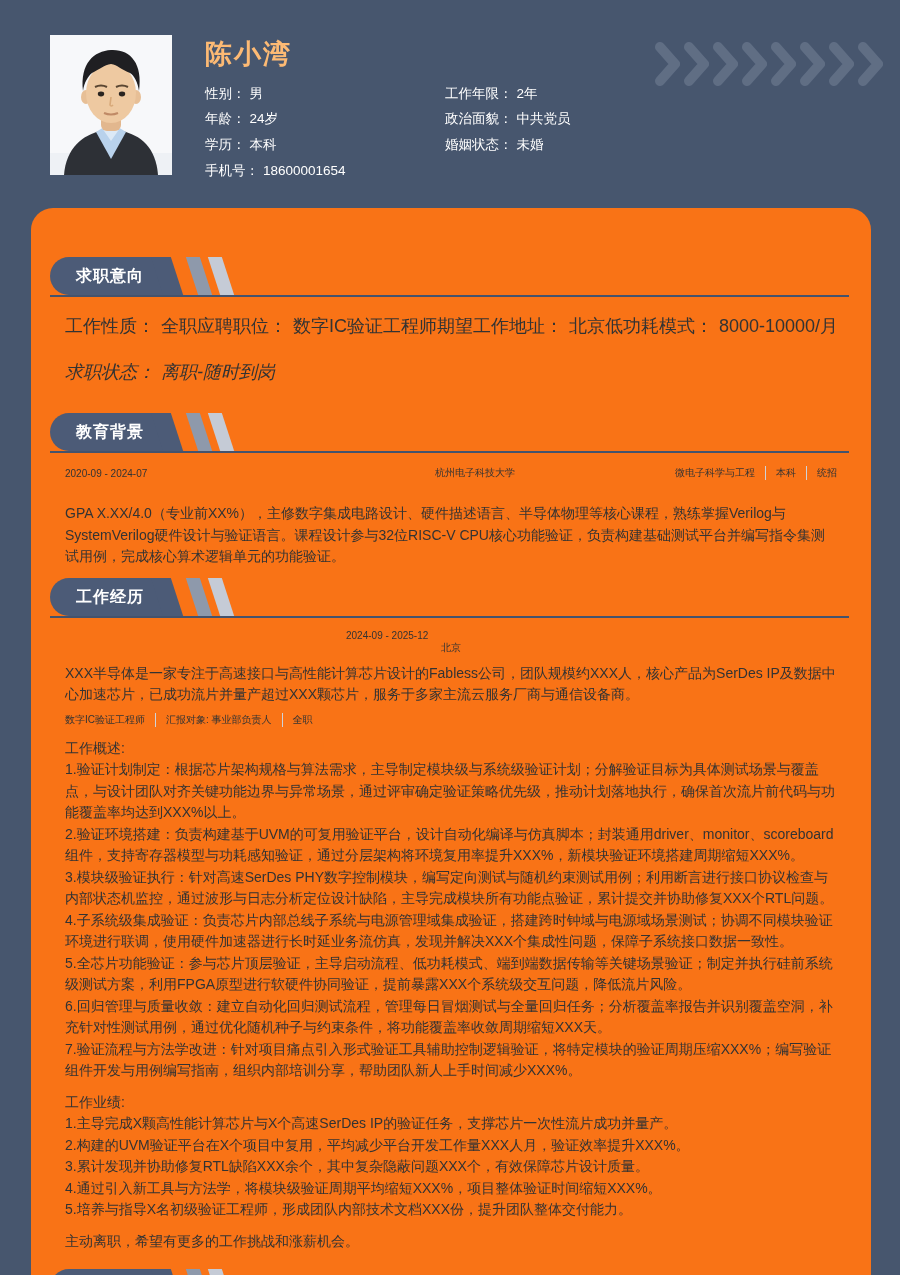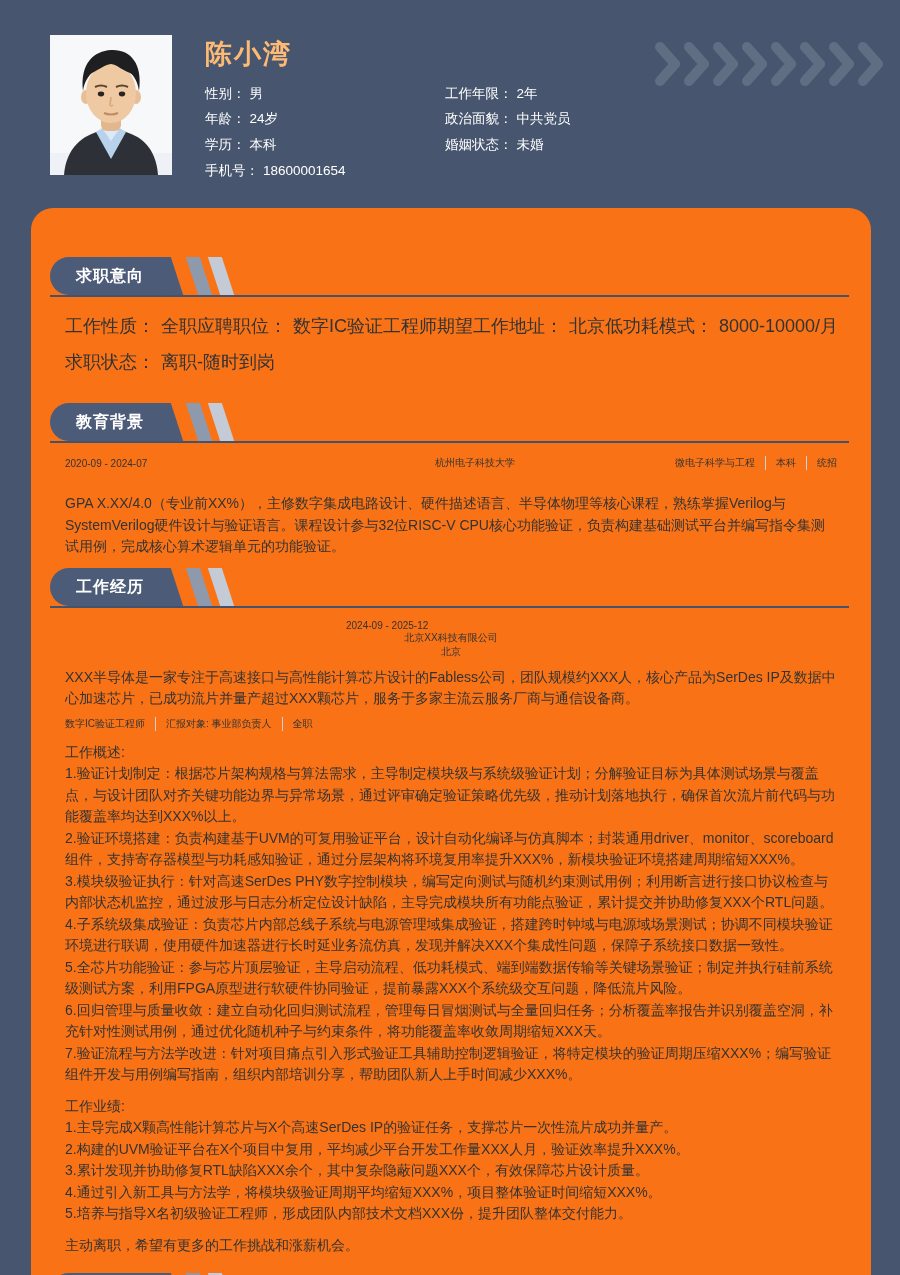--- a/index.html
+++ b/index.html
@@ -44,21 +44,21 @@
   .pair{white-space:nowrap;}
   .pair .lab{margin-right:6px;}
   .meta-row{display:flex;align-items:center;font-size:10px;color:#333;}
   .meta-left{width:210px;}
   .meta-center{flex:1;text-align:center;}
   .meta-right{display:flex;align-items:flex-end;white-space:nowrap;}
   .vsep{display:inline-block;width:0;height:14px;border-left:1px solid #cfd2d8;margin:0 10px;vertical-align:-2px;}
   
   .mt-sec1{margin-top:40px;}
   .row-intent1{margin-top:17px;}
-  .row-intent2{margin-top:12px;}
+  .row-intent2{margin-top:22px;font-style:italic;}
   .mt-sec2{margin-top:29px;}
   .row-edu{margin-top:13px;}
   .para-edu{margin-top:23px;}
   .mt-sec3{margin-top:10px;}
   .row-work{margin-top:12px;flex-direction:column;}
   .para-intro{margin-top:8px;}
   .row-pos{margin-top:7px;}
   .block-overview{margin-top:11px;}
   .block-achv{margin-top:10px;}
   .leave{margin-top:10px;}
@@ -193,21 +193,20 @@
   </div>
   <div class="txt para-edu">GPA X.XX/4.0（专业前XX%），主修数字集成电路设计、硬件描述语言、半导体物理等核心课程，熟练掌握Verilog与SystemVerilog硬件设计与验证语言。课程设计参与32位RISC-V CPU核心功能验证，负责构建基础测试平台并编写指令集测试用例，完成核心算术逻辑单元的功能验证。</div>
 
   <div class="sec mt-sec3">
     <div class="sec-pill">工作经历</div>
     <div class="stripe s1"></div>
     <div class="stripe s2"></div>
   </div>
   <div class="meta-row row-work">
     <span class="meta-left">2024-09 - 2025-12</span>
-    <span class="meta-center">北京XX科技有限公司</span>
     <span class="meta-right">北京</span>
   </div>
   <div class="txt para-intro">XXX半导体是一家专注于高速接口与高性能计算芯片设计的Fabless公司，团队规模约XXX人，核心产品为SerDes IP及数据中心加速芯片，已成功流片并量产超过XXX颗芯片，服务于多家主流云服务厂商与通信设备商。</div>
   <div class="meta-row row-pos">
     <span>数字IC验证工程师</span>
     <span class="vsep"></span>
     <span>汇报对象: 事业部负责人</span>
     <span class="vsep"></span>
     <span>全职</span>
   </div>

